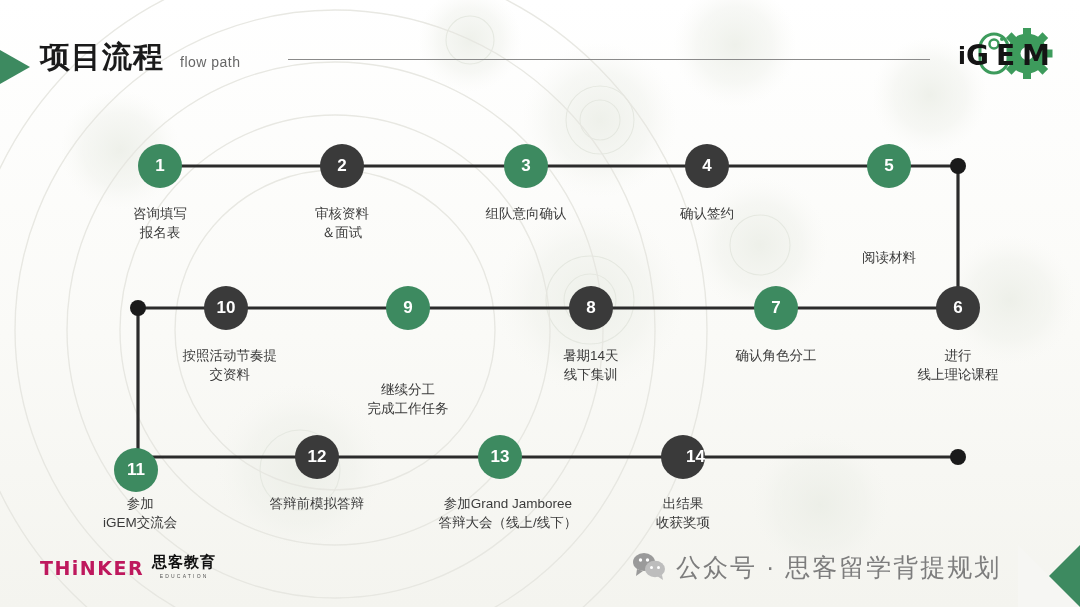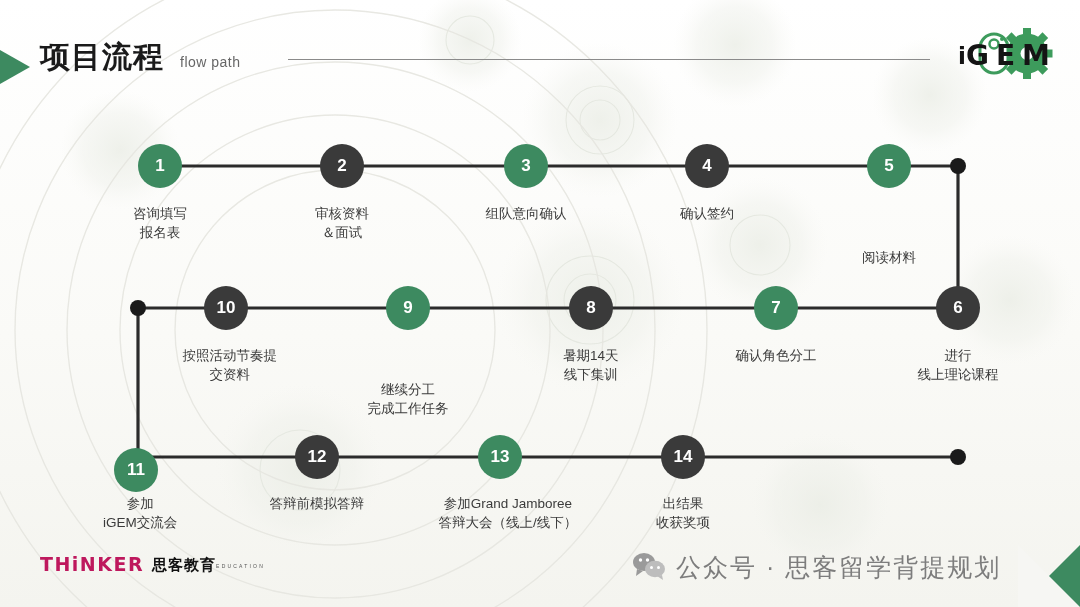--- a/index.html
+++ b/index.html
@@ -75,21 +75,21 @@
 
   
   #thinker-logo {
     position: absolute; left: 40px; top: 553px;
     z-index: 6; display: flex; align-items: flex-end; gap: 8px;
   }
   #thinker-mark {
     font-size: 19px; font-weight: bold; letter-spacing: 1.5px; color: #be185d;
     font-family: "DejaVu Sans", sans-serif;
   }
-  #thinker-cn { display: flex; flex-direction: row; align-items: center; }
+  #thinker-cn { display: flex; flex-direction: column; align-items: center; }
   #thinker-cn-main { font-size: 15px; font-weight: bold; color: #111; letter-spacing: 1px; }
   #thinker-cn-sub  { font-size: 5px; color: #555; letter-spacing: 2.2px; margin-top: 1px; }
 
   #wechat-footer {
     position: absolute; left: 632px; top: 551px;
     z-index: 6; display: flex; align-items: center; gap: 10px;
   }
   #wechat-text { font-size: 25px; color: #7d7d7d; letter-spacing: 2px; }
 
   #corner-fold {
@@ -297,21 +297,21 @@
     <div class="node-label" style="top: 494px; left: 269.5px;">
       <div>答辩前模拟答辩</div>
     </div>
     <div class="node green" style="left: 478px; top: 435px;">
       <span>13</span>
     </div>
     <div class="node-label" style="top: 494px; left: 438.5px;">
       <div>参加Grand Jamboree</div>
       <div>答辩大会（线上/线下）</div>
     </div>
-    <div class="node dark" style="left: 661px; top: 435px;">
+    <div class="node dark" style="left: 661px; top: 435px; justify-content: flex-end;">
       <span>14</span>
     </div>
     <div class="node-label" style="top: 494px; left: 656px;">
       <div>出结果</div>
       <div>收获奖项</div>
     </div>
   </div>
 
 <div id="thinker-logo">
   <span id="thinker-mark">THiNKER</span>

